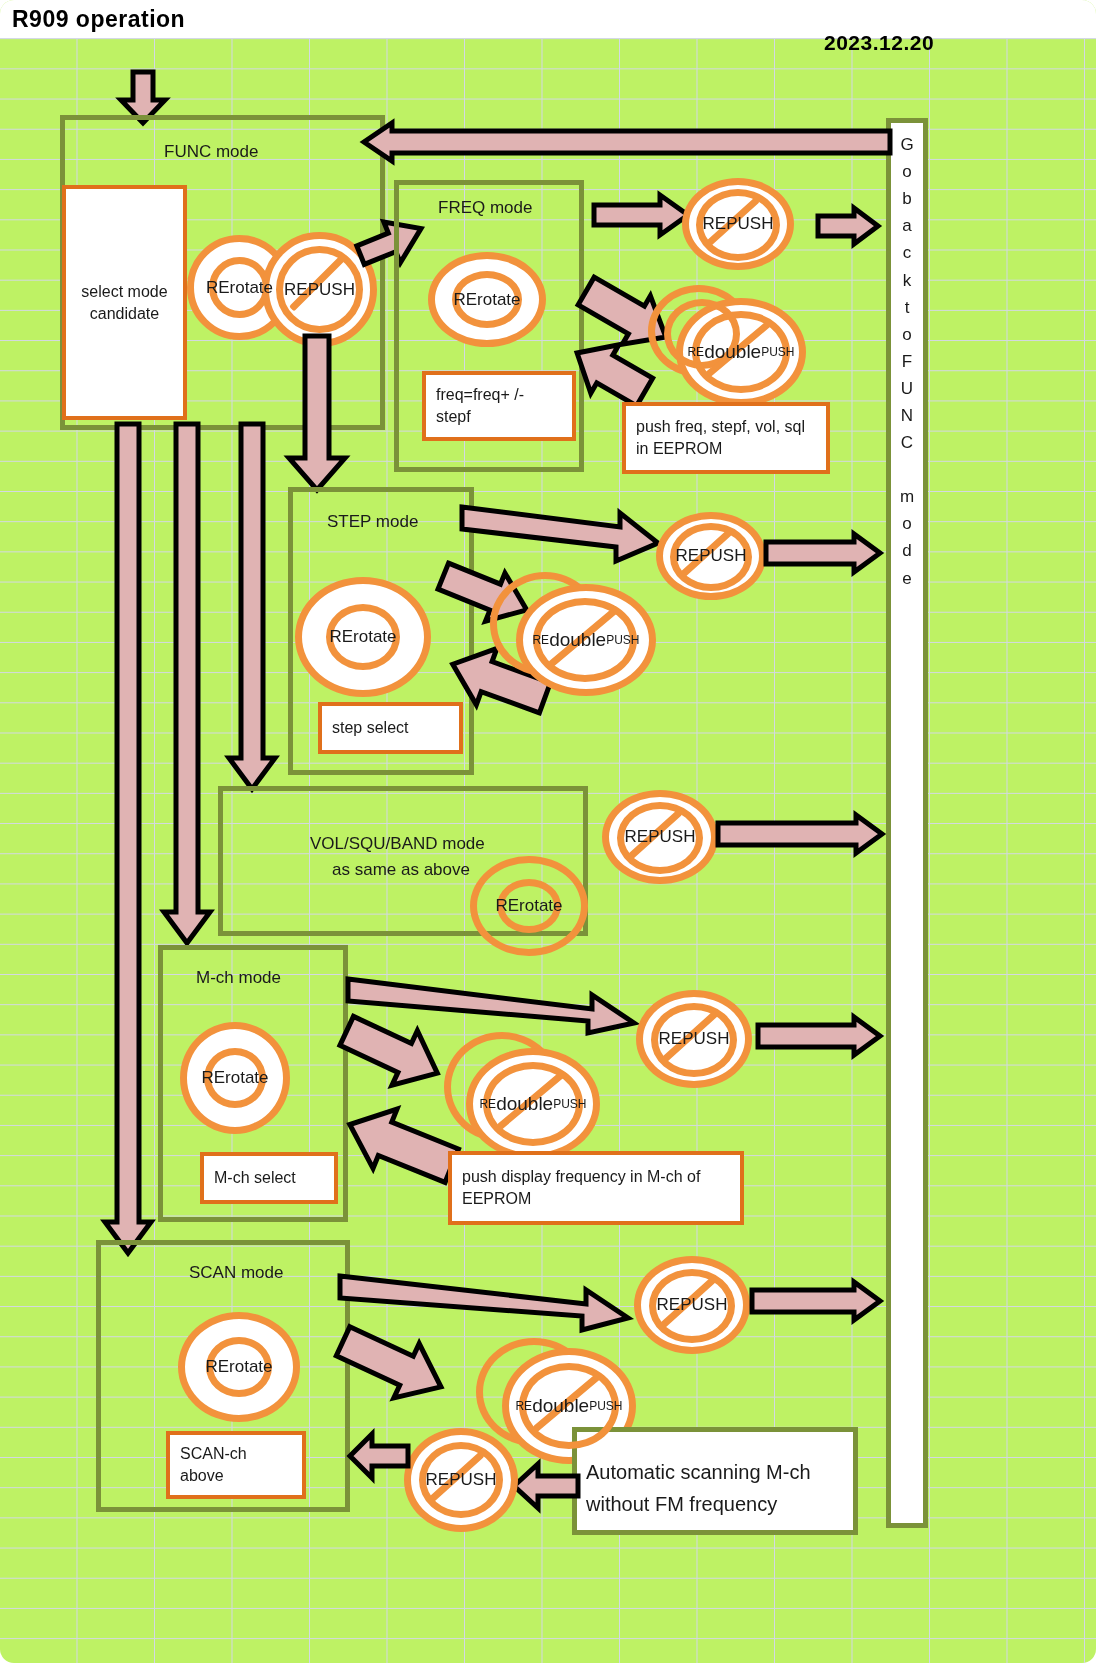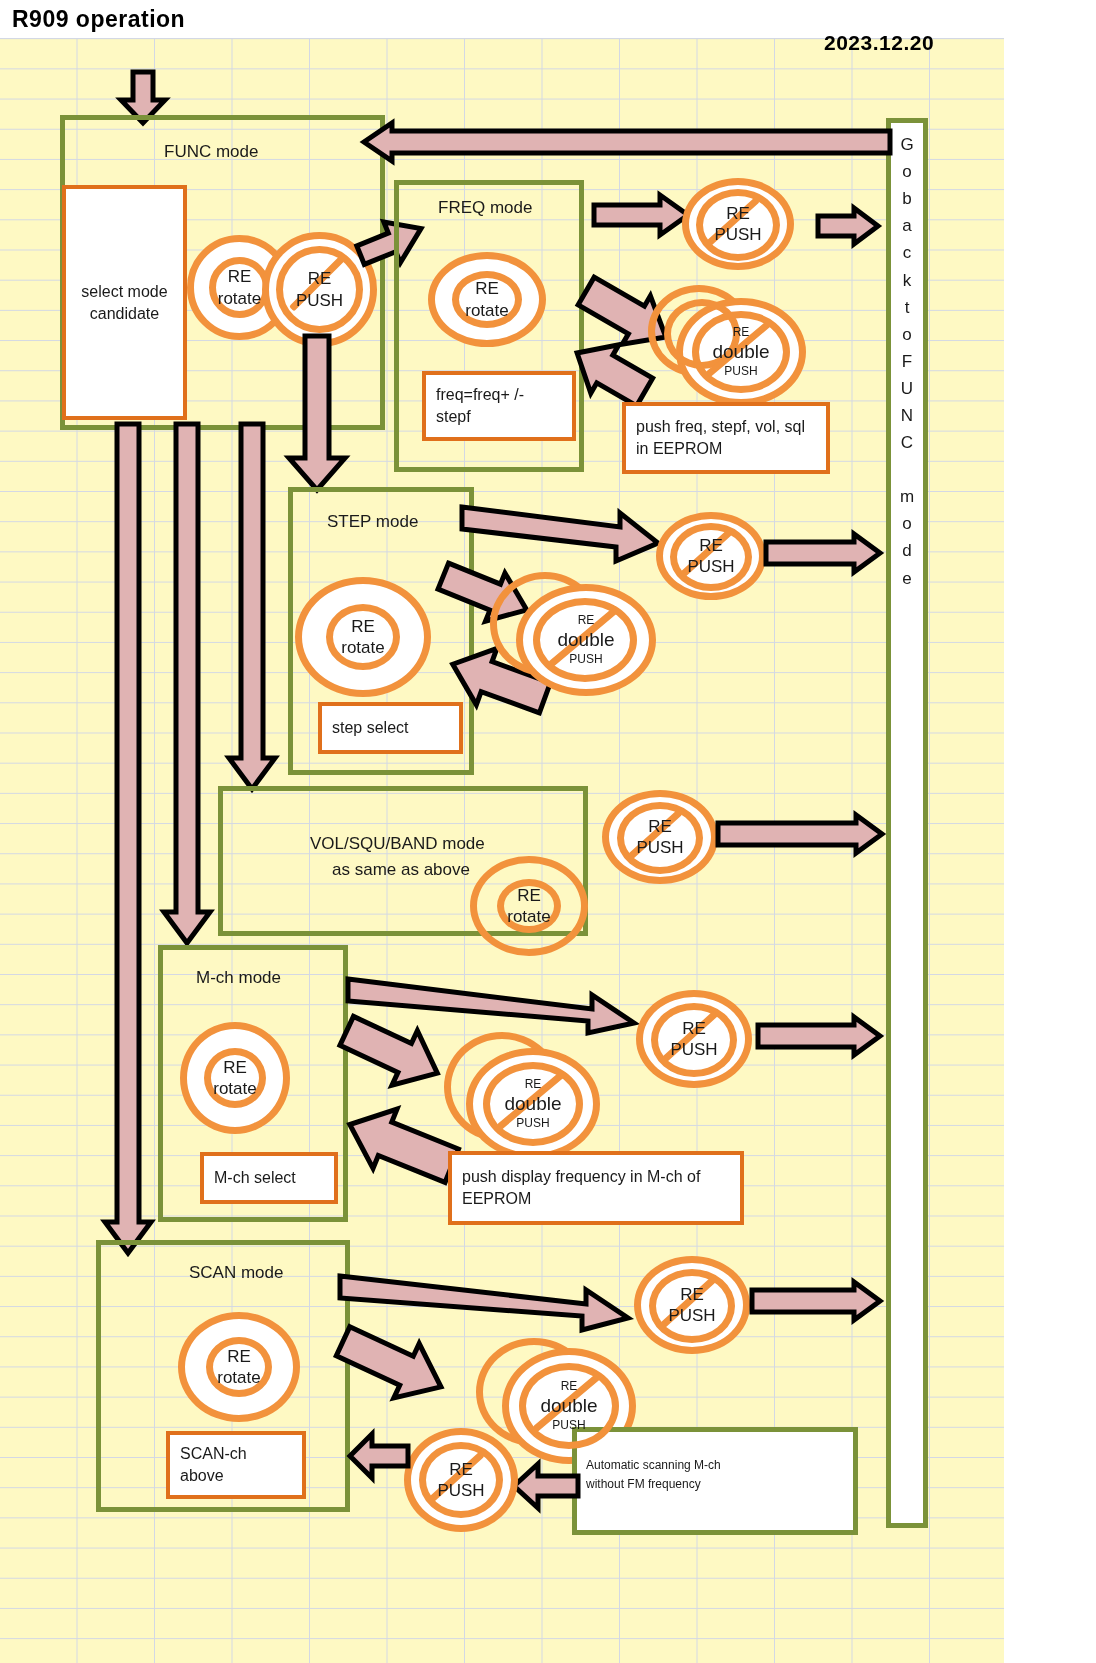--- a/index.html
+++ b/index.html
@@ -1,23 +1,24 @@
 <!DOCTYPE html>
 <html><head>
 <meta charset="utf-8">
 <title>R909 operation</title>
 <style>
   html,body{margin:0;padding:0;background:#fff;}
   body{font-family:"Liberation Sans","DejaVu Sans",sans-serif;}
 
   #canvas{
     position:relative;
-    width:1004px;height:1663px;
-    background:#fef9c3;
+    width:1096px;height:1663px;
+    background:#bef264;
     overflow:hidden;
+    border-radius:14px;
   }
 
   
   #grid{
     position:absolute;inset:0;
     background-image:
       linear-gradient(to right, #d3d8e4 1px, transparent 1px),
       linear-gradient(to bottom, #d3d8e4 1px, transparent 1px);
     background-size:77.5px 30.2px;
     background-position:-1px 8px;
@@ -64,21 +65,21 @@
   .recircle{position:absolute;}
   .recircle .outer{
     position:absolute;inset:0;border:7px solid #f2923c;border-radius:50%;
     background:#fff;
   }
   .recircle .inner{
     position:absolute;border:7px solid #f2923c;border-radius:50%;
     background:transparent;
   }
   .recircle .lbl{
-    position:absolute;inset:0;display:flex;flex-direction:column;
+    position:absolute;inset:0;display:flex;flex-direction:row;
     align-items:center;justify-content:center;
     font-size:17px;color:#1a1a1a;line-height:1.25;
     z-index:4;pointer-events:none;
   }
   .recircle .lbl .small{font-size:12px;}
   .recircle .lbl .big{font-size:19px;}
 
   
   .banring{
     position:absolute;border:7px solid #f2923c;border-radius:50%;
@@ -468,21 +469,21 @@
     </div>
   </div>
 
   <div class="arrow" style="left:752px;top:1280px;">
     <svg width="130" height="42" viewBox="0 0 130 42">
       <polygon points="0,10 102,10 102,2 128,21 102,40 102,32 0,32" fill="#e0b3b3" stroke="#000" stroke-width="5"></polygon>
     </svg>
   </div>
 
   <div class="abs modebox" style="left:572px;top:1427px;width:286px;height:108px;background:#fff;"></div>
-  <div class="abs" style="left:586px;top:1456px;width:268px;font-size:12px;line-height:1.6;color:#1a1a1a;">
+  <div class="abs" style="left:586px;top:1456px;width:268px;font-size:20px;line-height:1.6;color:#1a1a1a;">
     <div>Automatic scanning M-ch</div>
     <div>without FM frequency</div>
   </div>
 
   <div class="arrow" style="left:512px;top:1462px;">
     <svg width="68" height="48" viewBox="0 0 68 48">
       <polygon points="66,14 26,14 26,2 2,24 26,46 26,34 66,34" fill="#e0b3b3" stroke="#000" stroke-width="5"></polygon>
     </svg>
   </div>
 

